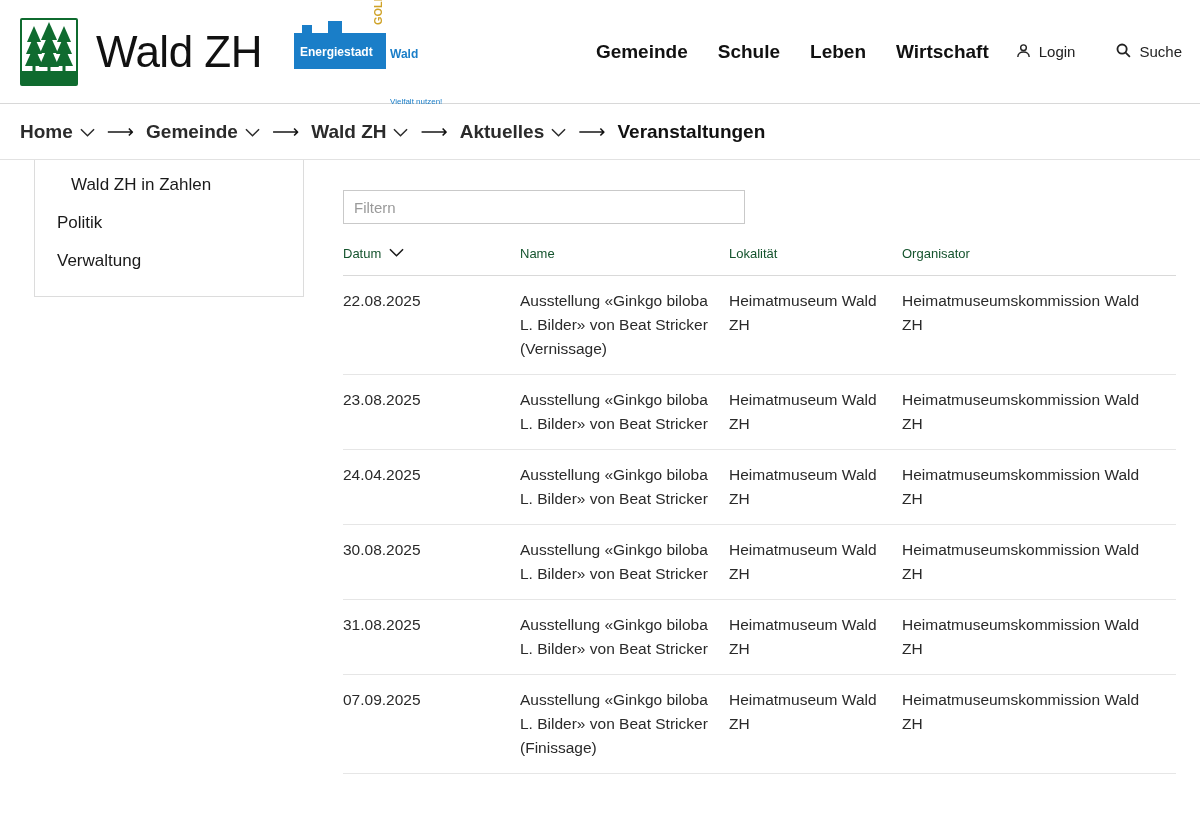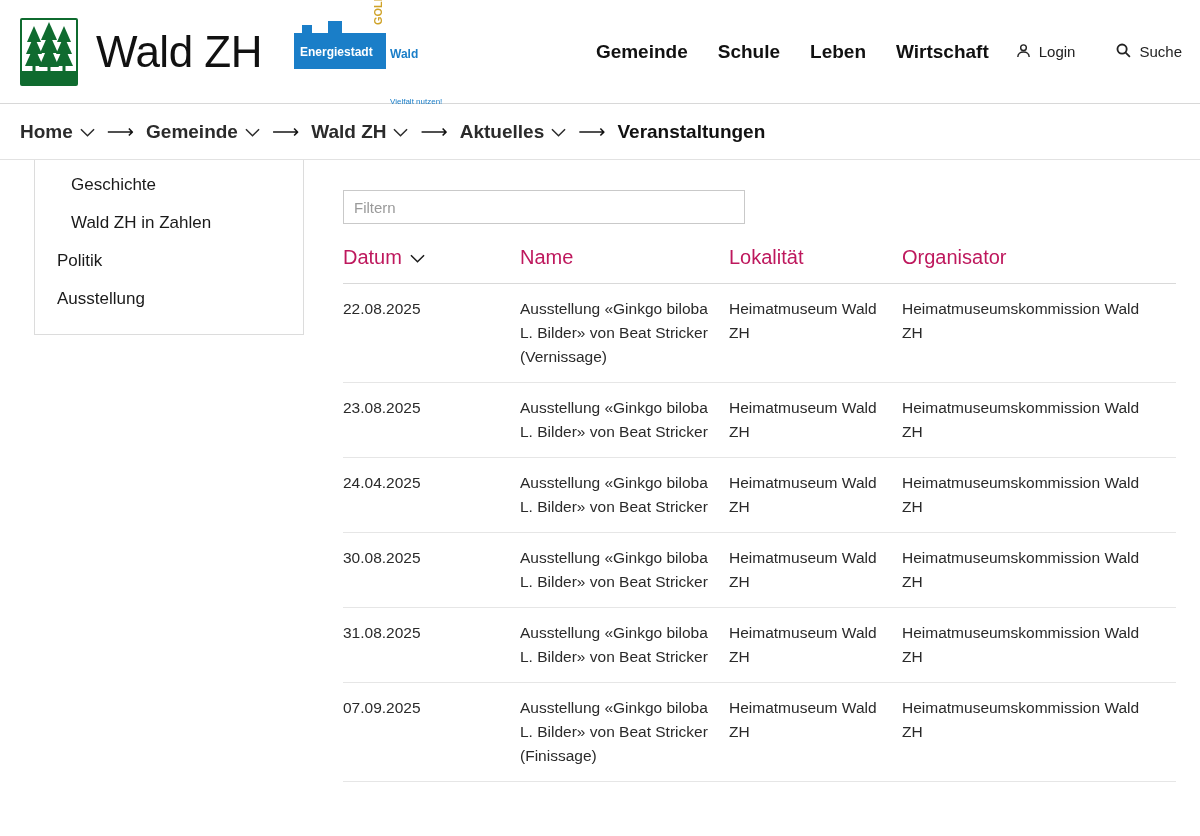--- a/index.html
+++ b/index.html
@@ -159,23 +159,23 @@
   .filter-input::placeholder { color: #9a9a9a; }
 
   table.events {
     width: 833px;
     border-collapse: collapse;
     margin-top: 22px;
     table-layout: fixed;
   }
   table.events th {
     text-align: left;
-    font-size: 20px;
+    font-size: 13px;
     font-weight: 400;
-    color: #be185d;
+    color: #14532d;
     padding: 0 0 14px 0;
     border-bottom: 1px solid #d9d9d9;
     vertical-align: bottom;
   }
   table.events th .sorthead { display: inline-flex; align-items: center; gap: 8px; }
   table.events td {
     font-size: 15.5px;
     color: #2a2a2a;
     padding: 13px 12px 13px 0;
     border-bottom: 1px solid #e6e6e6;
@@ -291,30 +291,27 @@
   <div class="crumb current">
     <span class="lbl">Veranstaltungen</span>
   </div>
 </div>
 
 <div class="content">
 
   <aside class="sidebar">
     <div class="side-box">
       <div class="side-item">
-        <span>Geschichte</span>
-      </div>
-      <div class="side-item">
         <span>Wald ZH in Zahlen</span>
       </div>
       <div class="side-item lvl1">
         <span>Politik</span>
       </div>
       <div class="side-item lvl1">
-        <span>Ausstellung</span>
+        <span>Verwaltung</span>
       </div>
     </div>
   </aside>
 
   <main class="main">
     <input class="filter-input" type="text" placeholder="Filtern" style="">
 
     <table class="events">
       <colgroup>
           <col class="c1">

